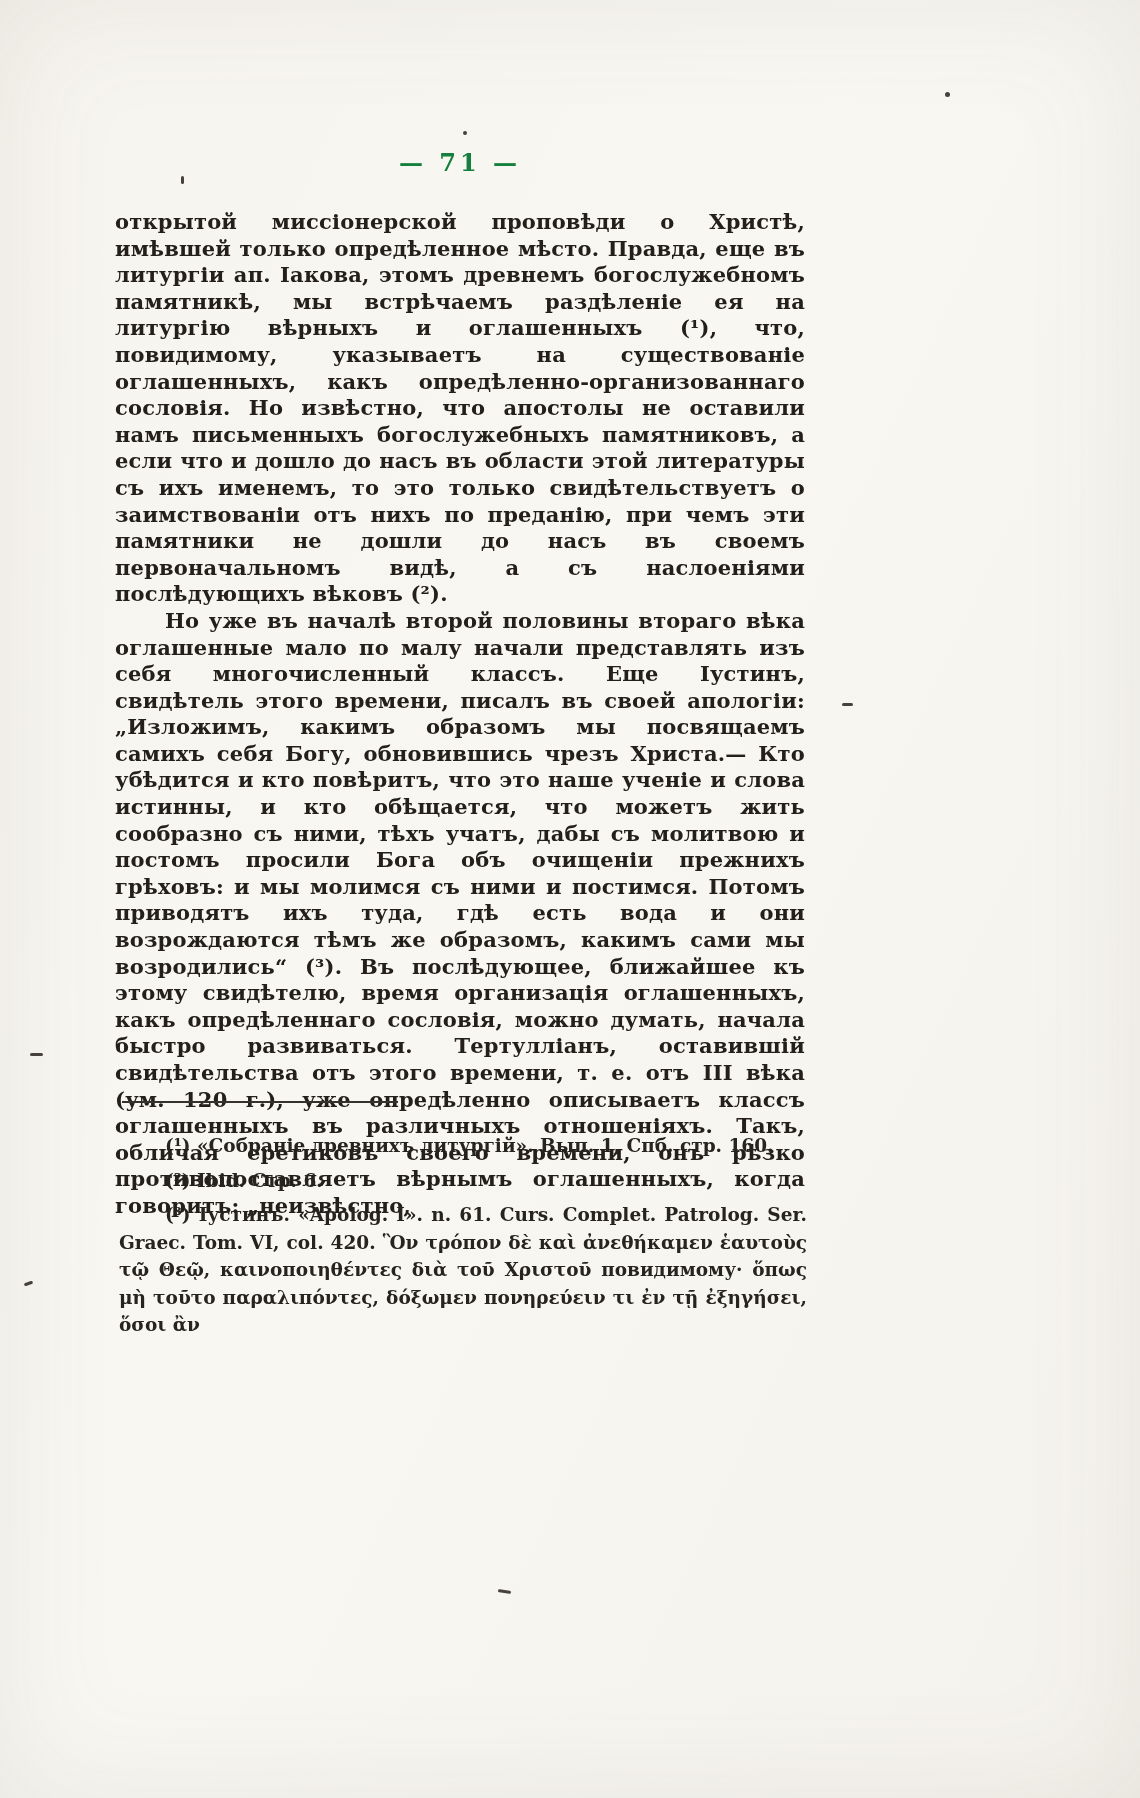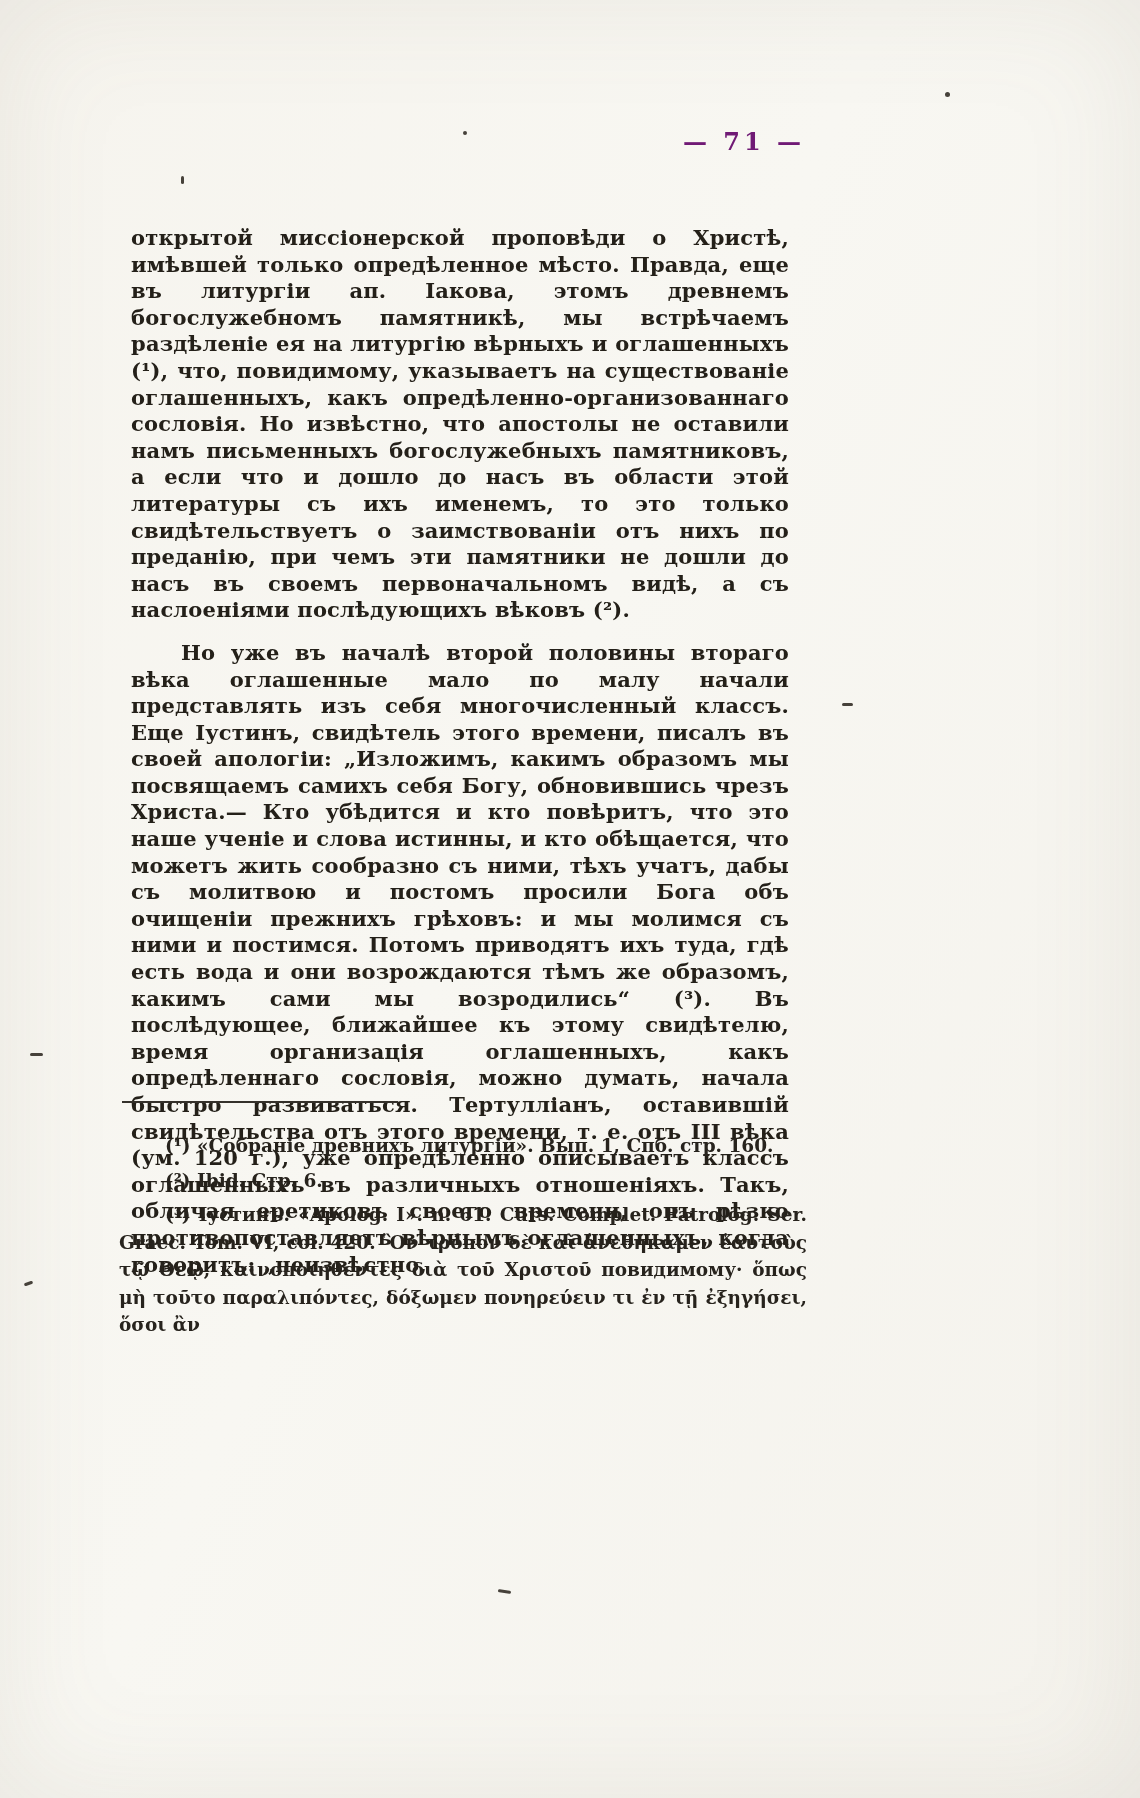--- a/index.html
+++ b/index.html
@@ -13,42 +13,42 @@
     font-family: "DejaVu Serif", "Liberation Serif", serif;
     color: #221f1b;
   }
   .page {
     position: absolute;
     inset: 0;
     box-shadow: inset 0 0 120px rgba(120,110,90,0.10);
   }
   .page-number {
     position: absolute;
-    top: 127px;
+    top: 148px;
     left: 115px;
     width: 690px;
-    text-align: right;
+    text-align: center;
     font-size: 24px;
     font-weight: 700;
     letter-spacing: 4px;
-    color: #701a75;
+    color: #15803d;
   }
   .body-text {
     position: absolute;
     top: 209px;
     left: 115px;
     width: 690px;
     font-size: 21px;
     line-height: 26.6px;
     font-weight: 700;
     text-align: justify;
     letter-spacing: 0.2px;
     color: #242019;
   }
-  .body-text p.para { margin: 16px; }
+  .body-text p.para { margin: 0; }
   .body-text p.para.indent { text-indent: 50px; }
   .it { }
   .footnote-rule {
     position: absolute;
     top: 1101px;
     left: 122px;
     width: 276px;
     height: 0;
     border-top: 2px solid #35312b;
   }

